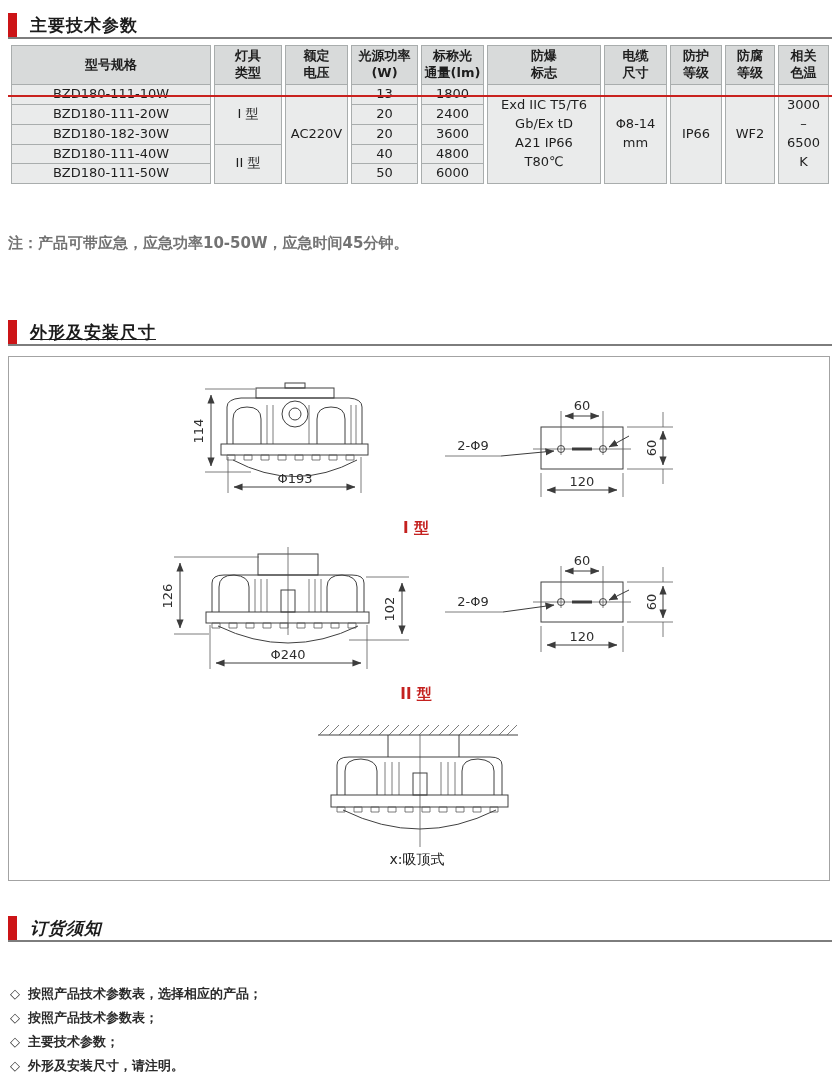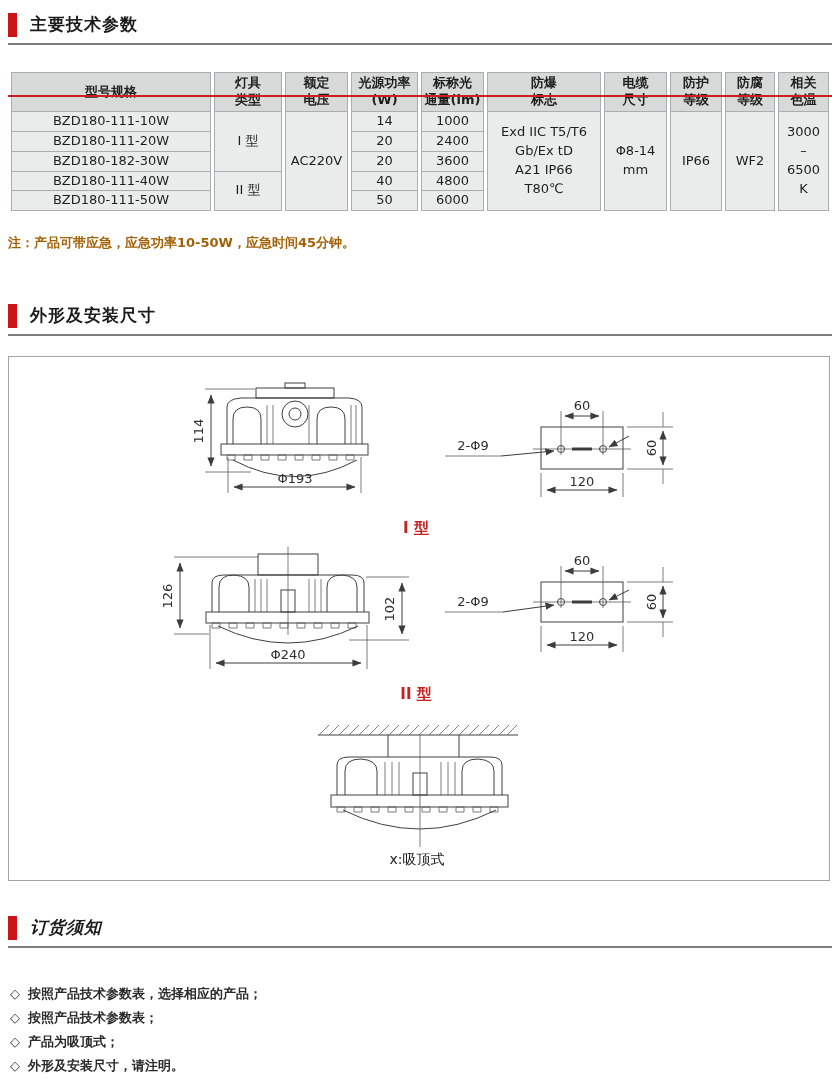--- a/index.html
+++ b/index.html
@@ -5,40 +5,40 @@
   * { margin:0; padding:0; box-sizing:border-box; }
   html,body { background:#ffffff; }
   body {
     width:840px; height:1084px; position:relative; overflow:hidden;
     font-family:"DejaVu Sans","Liberation Sans",sans-serif; color:#1e1e1e;
   }
   .abs { position:absolute; }
 
   
   .sec-heading {
-    left:8px; width:824px; display:flex; align-items:flex-start;
-    padding-bottom:6px; border-bottom:2px solid #7d7d7d;
+    left:8px; width:824px; display:flex; align-items:flex-end;
+    border-bottom:2px solid #7d7d7d;
   }
   .sec-heading .redbar { width:9px; height:24px; background:#cc1417; margin-right:13px; }
   .sec-heading .sec-title { font-size:17px; font-weight:bold; color:#1b1b1b; letter-spacing:1px; }
 
   
   table.spec {
-    position:absolute; top:72px; left:8px; width:824px;
+    position:absolute; top:45px; left:8px; width:824px;
     border-collapse:separate; border-spacing:3px 0; table-layout:fixed;
   }
   table.spec th, table.spec td {
     border:1px solid #a9adad; background:#eaebeb; text-align:center; vertical-align:middle;
     font-size:13px; color:#1e1e1e; white-space:pre-line; line-height:1.45; padding:0 2px;
   }
   table.spec thead th { background:#d8dada; font-weight:600; height:40px; line-height:1.3; }
   table.spec tbody td { height:18px; }
   table.spec td { border-top:0; }
   .red-underline { top:95px; left:8px; width:824px; height:2px; background:#c9211e; }
-  .table-note { top:234px; left:8px; font-size:13px; font-weight:bold; color:#a16207; }
+  .table-note { top:234px; left:8px; font-size:15px; font-weight:bold; color:#737373; }
 
   
   .drawing-box {
     top:356px; left:8px; width:822px; height:525px;
     border:1.5px solid #a3a3a3; background:#fff;
   }
   .drawing-box svg { position:absolute; left:0; top:0; }
   .ln { stroke:#404040; stroke-width:1; fill:none; }
   .thin { stroke:#5a5a5a; stroke-width:0.8; fill:none; }
   .dim { stroke:#3c3c3c; stroke-width:1; fill:none;
@@ -98,22 +98,22 @@
 等级</th>
       <th>相关
 色温</th>
     </tr>
   </thead>
   <tbody>
     <tr>
       <td>BZD180-111-10W</td>
       <td rowspan="3">I 型</td>
       <td rowspan="5">AC220V</td>
-      <td>14</td>
-      <td>1000</td>
+      <td>13</td>
+      <td>1800</td>
       <td rowspan="5">Exd IIC T5/T6
 Gb/Ex tD
 A21 IP66
 T80℃</td>
       <td rowspan="5">Φ8-14
 mm</td>
       <td rowspan="5">IP66</td>
       <td rowspan="5">WF2</td>
       <td rowspan="5">3000
 –
@@ -139,21 +139,21 @@
     <tr>
       <td>BZD180-111-50W</td>
       <td>50</td>
       <td>6000</td>
     </tr>
   </tbody>
 </table>
 <div class="abs red-underline"></div>
 <div class="abs table-note">注：产品可带应急，应急功率10-50W，应急时间45分钟。</div>
 
-<div class="abs sec-heading" style="top:304px;">
+<div class="abs sec-heading" style="top:320px;text-decoration:underline;">
   <span class="redbar"></span>
   <span class="sec-title">外形及安装尺寸</span>
 </div>
 
 <div class="abs drawing-box">
   <svg width="818" height="520" viewBox="0 0 818 520">
     <defs>
       <marker id="arr" viewBox="0 0 10 10" refX="9.5" refY="5" markerWidth="9" markerHeight="9" orient="auto-start-reverse">
         <path d="M0,1 L10,5 L0,9 z" fill="#3c3c3c"></path>
       </marker>
@@ -296,19 +296,19 @@
   <div class="order-item">
     <span class="diamond">◇</span>
     <span>按照产品技术参数表，选择相应的产品；</span>
   </div>
   <div class="order-item">
     <span class="diamond">◇</span>
     <span>按照产品技术参数表；</span>
   </div>
   <div class="order-item">
     <span class="diamond">◇</span>
-    <span>产品为吸顶式；</span>
+    <span>主要技术参数；</span>
   </div>
   <div class="order-item">
     <span class="diamond">◇</span>
     <span>外形及安装尺寸，请注明。</span>
   </div>
 </div>
 
 </body></html>

